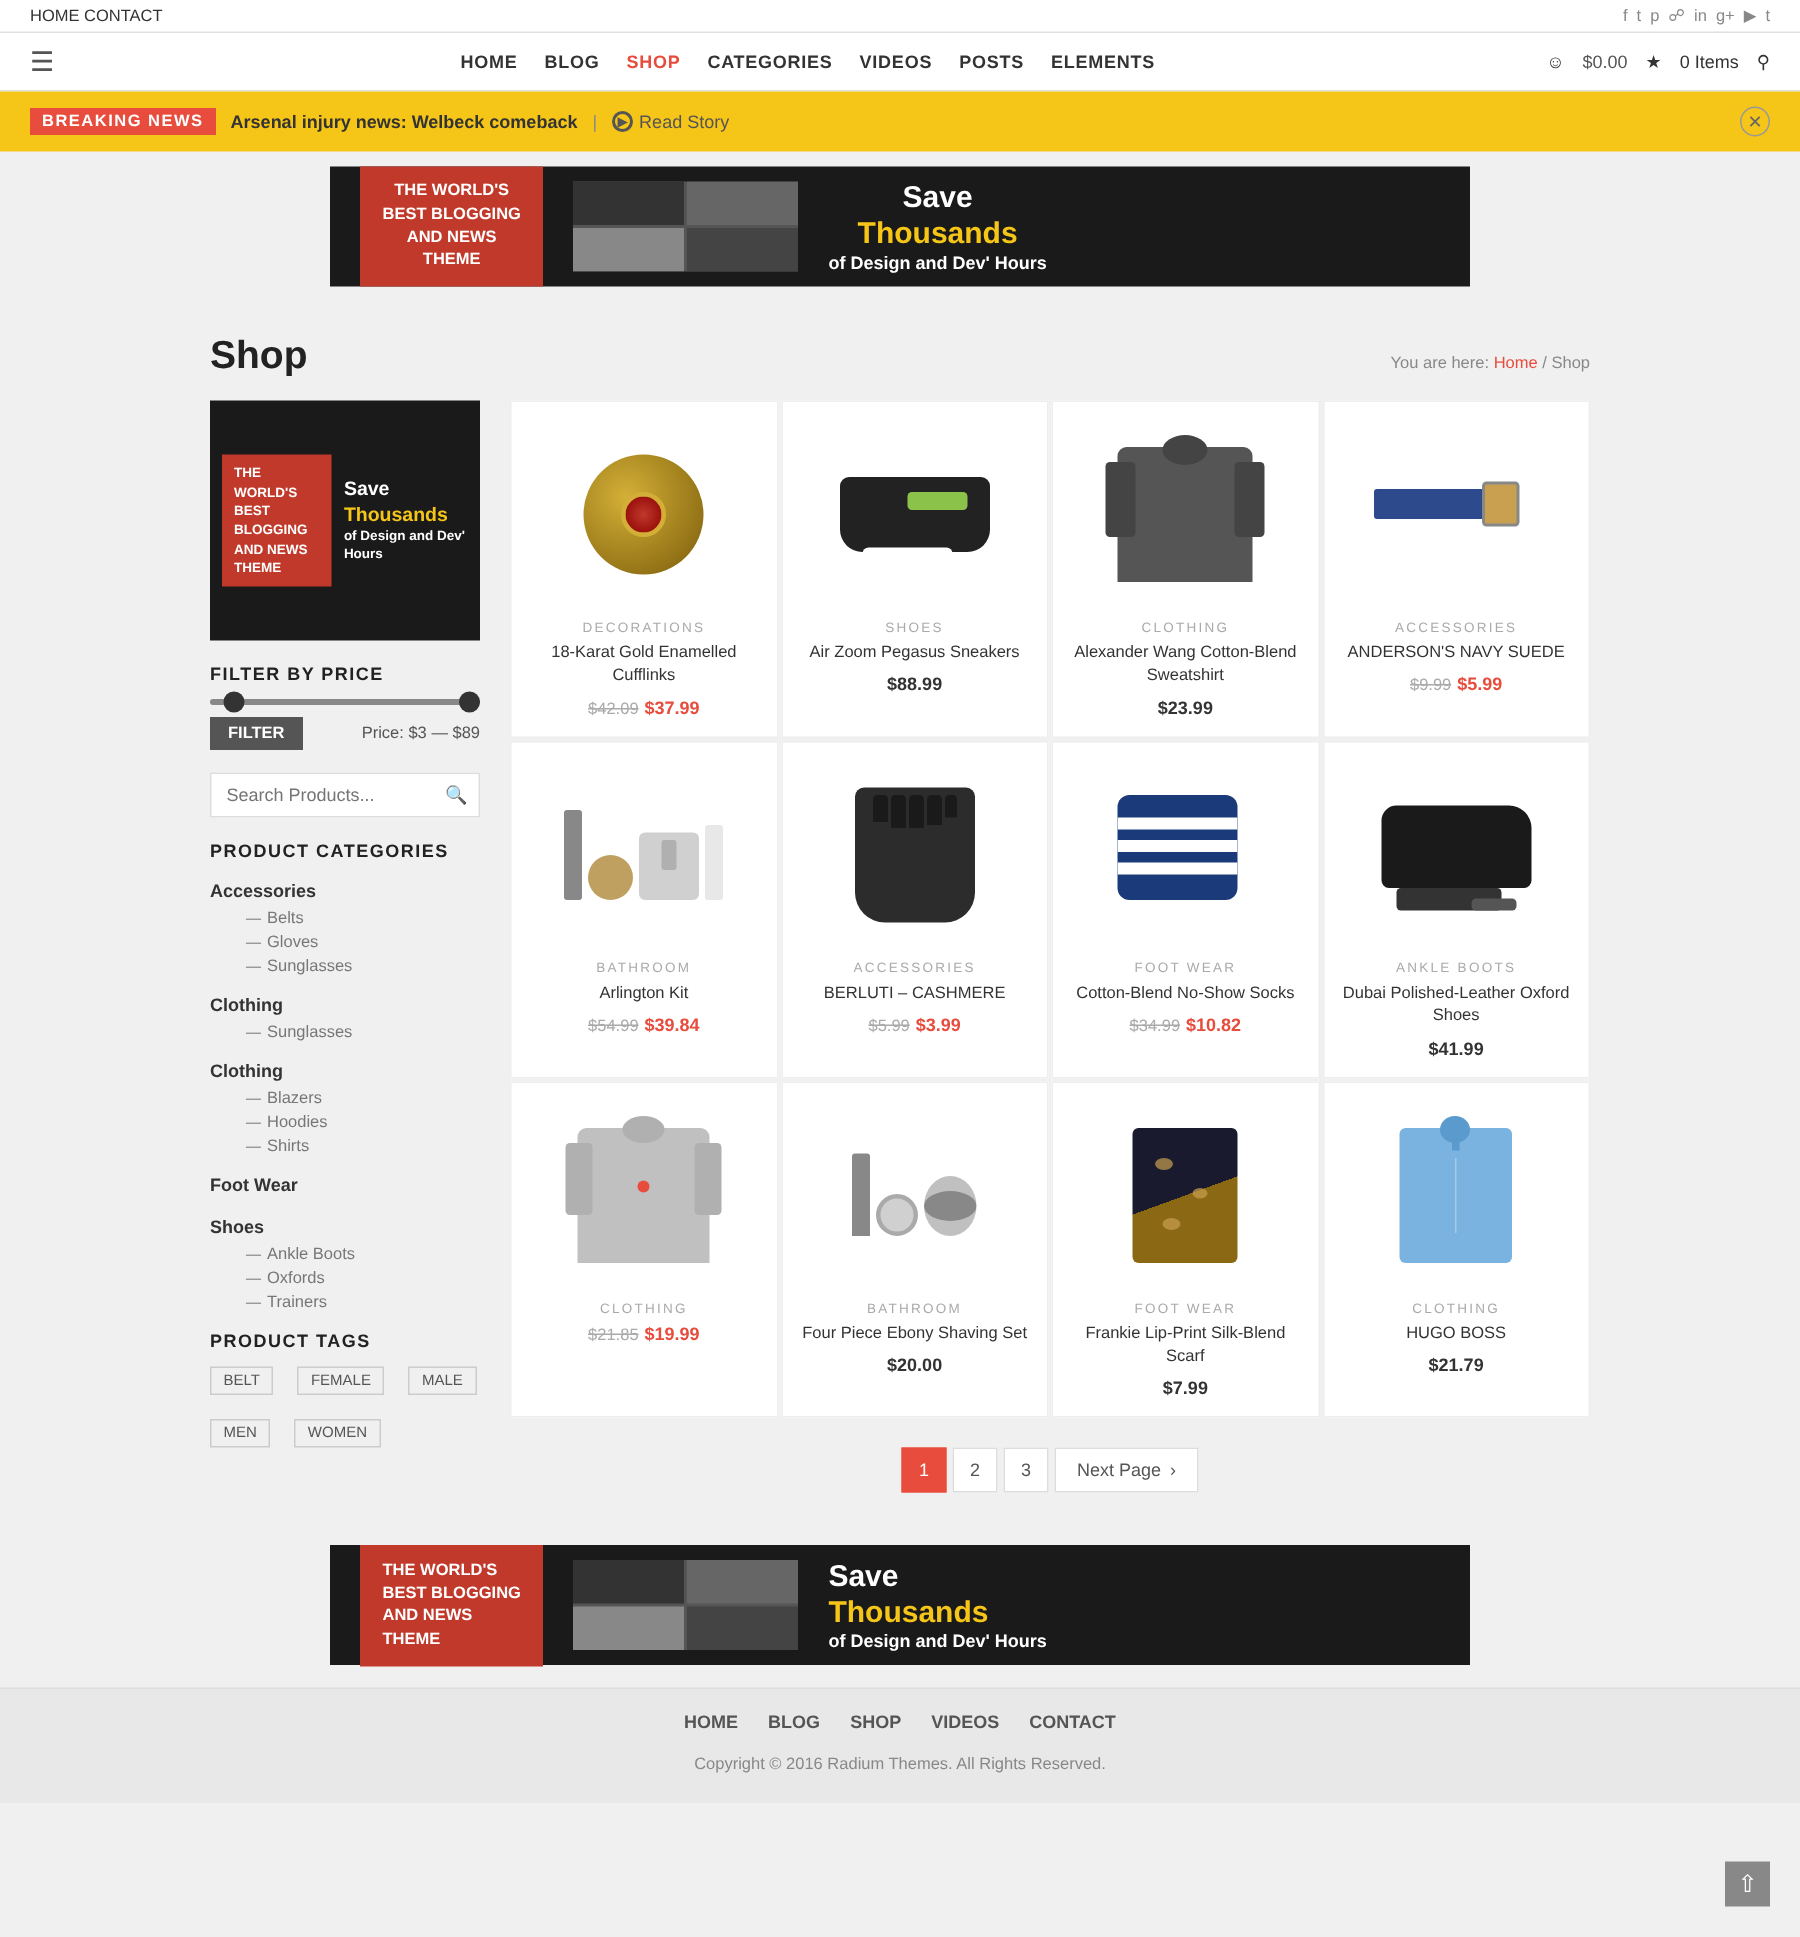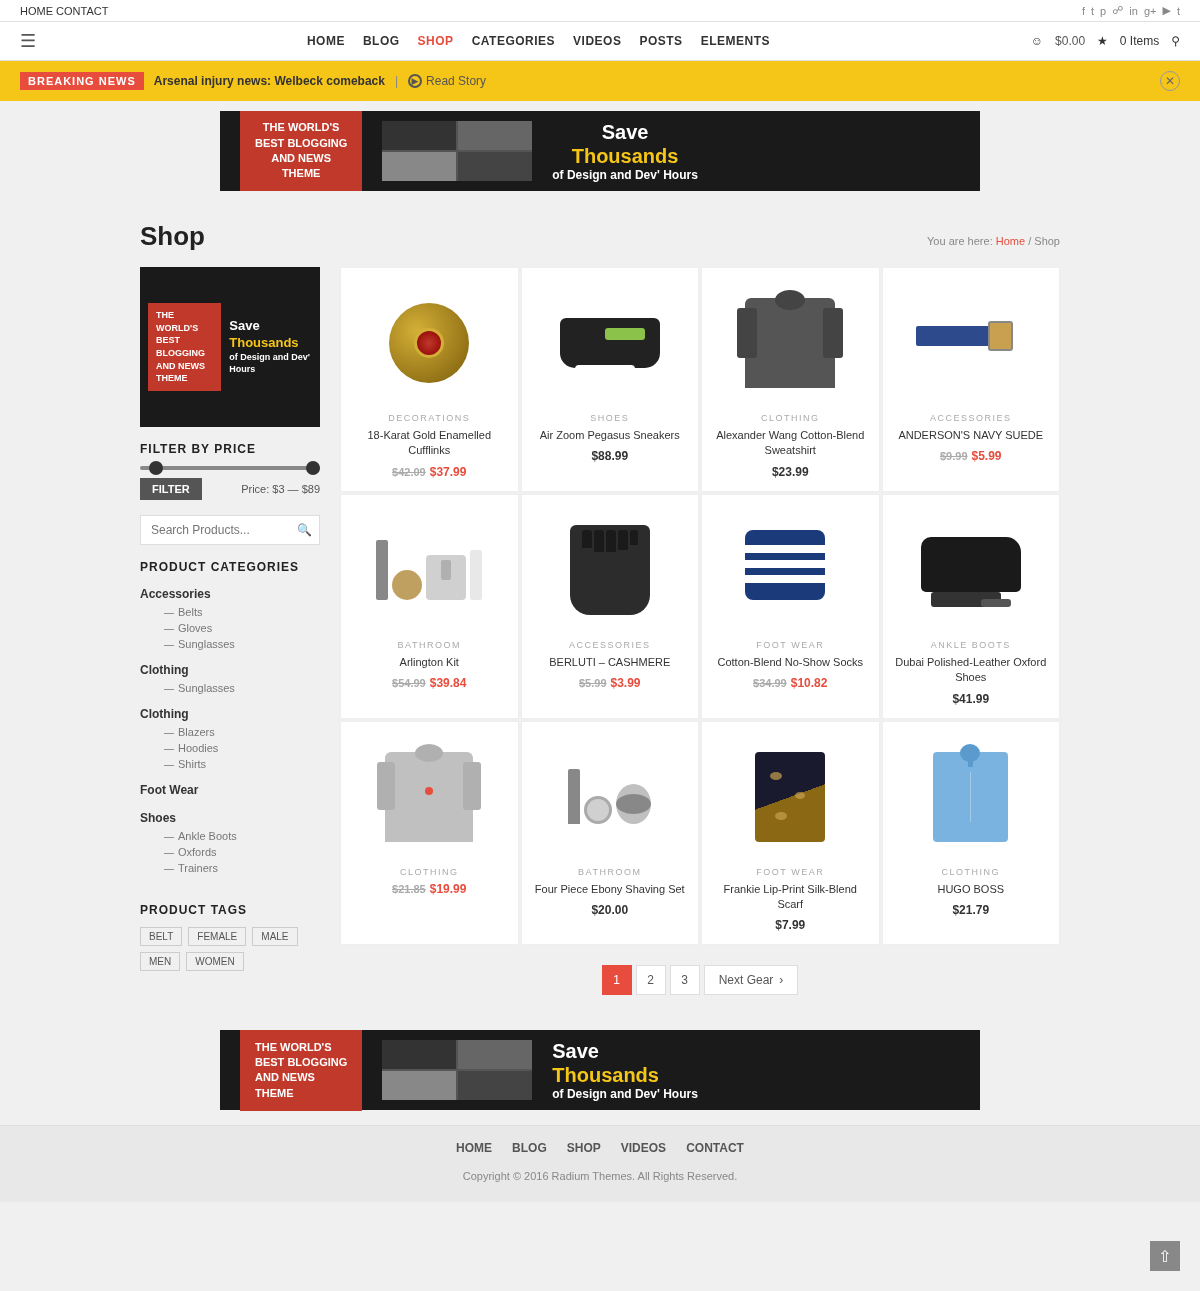--- a/index.html
+++ b/index.html
@@ -59,43 +59,43 @@
     .slider-thumb.left { left: 5%; }
     .slider-thumb.right { right: 0; }
     .filter-row { display: flex; justify-content: space-between; align-items: center; margin-top: 8px; }
     .filter-btn { background: #555; color: #fff; border: none; padding: 5px 12px; font-size: 11px; cursor: pointer; font-weight: 600; }
     .price-range { font-size: 11px; color: #555; }
 
     .search-box { position: relative; margin-bottom: 15px; }
     .search-box input { width: 100%; border: 1px solid #ddd; padding: 7px 30px 7px 10px; font-size: 12px; color: #888; }
     .search-icon { position: absolute; right: 8px; top: 50%; transform: translateY(-50%); color: #888; font-size: 12px; }
 
-    .categories-section { margin-bottom: 27px; }
+    .categories-section { margin-bottom: 11px; }
     .categories-title { font-size: 12px; font-weight: 700; letter-spacing: 1px; color: #222; margin-bottom: 10px; text-transform: uppercase; }
     .cat-item { font-size: 12px; color: #555; padding: 2px 0; cursor: pointer; }
     .cat-sub { padding-left: 12px; }
     .cat-sub .cat-item { font-size: 11px; color: #777; position: relative; padding-left: 12px; }
     .cat-sub .cat-item::before { content: '—'; margin-right: 4px; font-size: 10px; }
     .cat-group { margin-bottom: 8px; }
     .cat-group-title { font-size: 12px; font-weight: 600; color: #333; padding: 3px 0; cursor: pointer; }
 
     .tags-section { margin-bottom: 15px; }
     .tags-title { font-size: 12px; font-weight: 700; letter-spacing: 1px; color: #222; margin-bottom: 10px; text-transform: uppercase; }
-    .tags-list { display: flex; flex-wrap: wrap; gap: 6px; }
+    .tags-list { display: flex; flex-wrap: wrap; gap: 16px; }
     .tag { border: 1px solid #ccc; padding: 3px 8px; font-size: 10px; color: #555; cursor: pointer; }
 
     
     .product-grid { flex: 1; }
     .product-grid-inner { display: grid; grid-template-columns: repeat(4, 1fr); gap: 2px; }
     .product-card { background: #fff; padding: 15px 10px 12px; text-align: center; border: 1px solid #eee; }
     .product-image { height: 120px; display: flex; align-items: center; justify-content: center; margin-bottom: 10px; overflow: hidden; }
     .product-cat { font-size: 9px; letter-spacing: 1.5px; color: #aaa; text-transform: uppercase; margin-bottom: 5px; }
     .product-name { font-size: 11px; color: #333; margin-bottom: 6px; line-height: 1.4; font-weight: 500; }
     .product-price { font-size: 12px; color: #333; }
-    .product-price .original { text-decoration: line-through; color: #aaa; margin-right: 4px; font-size: 11px; font-weight: bold; }
+    .product-price .original { text-decoration: line-through; color: #aaa; margin-right: 4px; font-size: 11px; }
     .product-price .sale { color: #e74c3c; font-weight: 700; }
     .product-price .regular { color: #333; font-weight: 700; }
 
     
     .pagination { display: flex; justify-content: center; align-items: center; gap: 4px; margin-top: 20px; }
     .page-btn { width: 30px; height: 30px; display: flex; align-items: center; justify-content: center; border: 1px solid #ddd; font-size: 12px; cursor: pointer; background: #fff; color: #555; }
     .page-btn.active { background: #e74c3c; color: #fff; border-color: #e74c3c; }
     .page-next { padding: 0 14px; height: 30px; display: flex; align-items: center; gap: 6px; border: 1px solid #ddd; font-size: 12px; cursor: pointer; background: #fff; color: #555; }
 
     
@@ -478,21 +478,21 @@
           </div>
         </div>
 
       </div>
 
       <div class="pagination">
         <span class="page-btn active">1</span>
         <span class="page-btn">2</span>
         <span class="page-btn">3</span>
         <span class="page-next">
-          <span>Next Gear</span>
+          <span>Next Page</span>
           <span>›</span>
         </span>
       </div>
     </main>
 
   </div>
 </div>
 
 <div class="bottom-ad">
   <div class="bottom-ad-inner">

